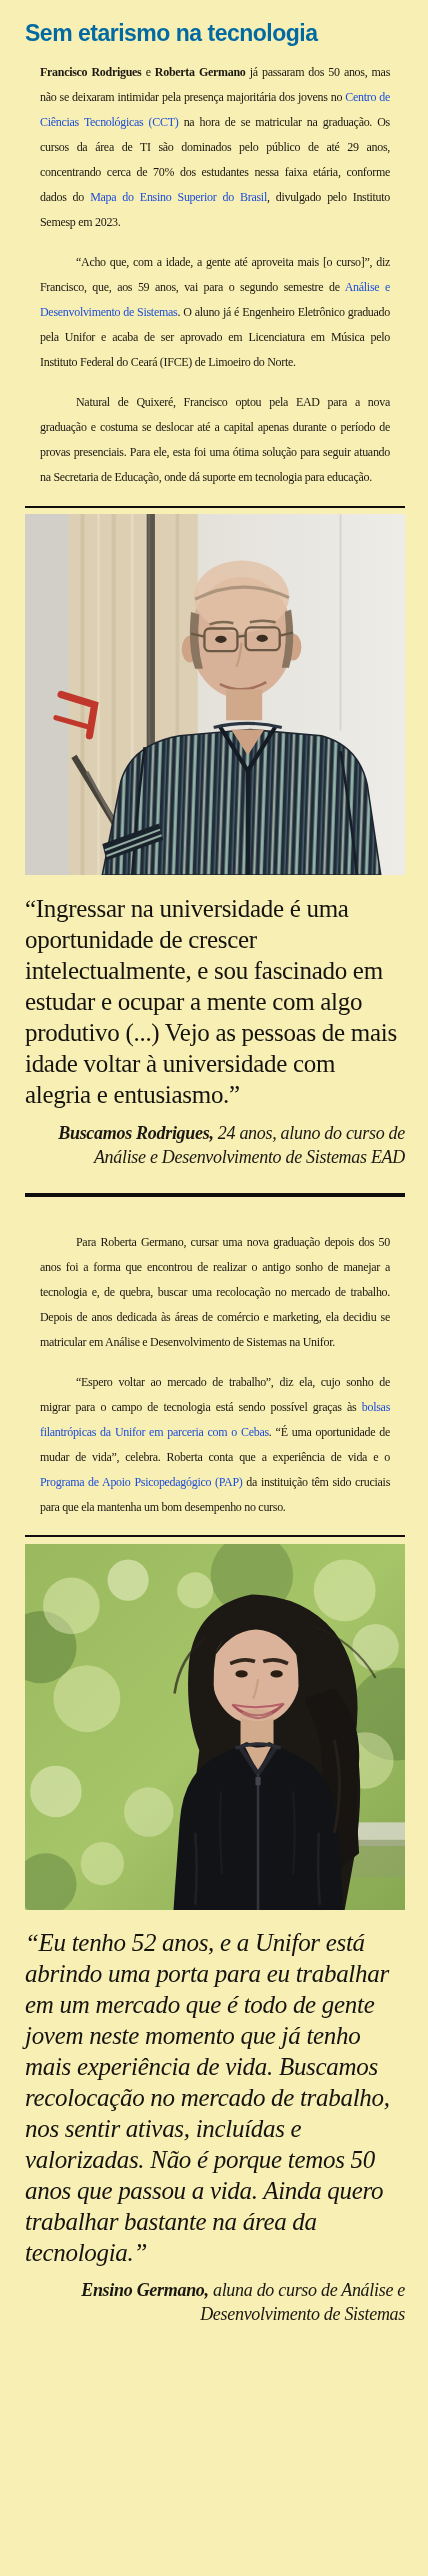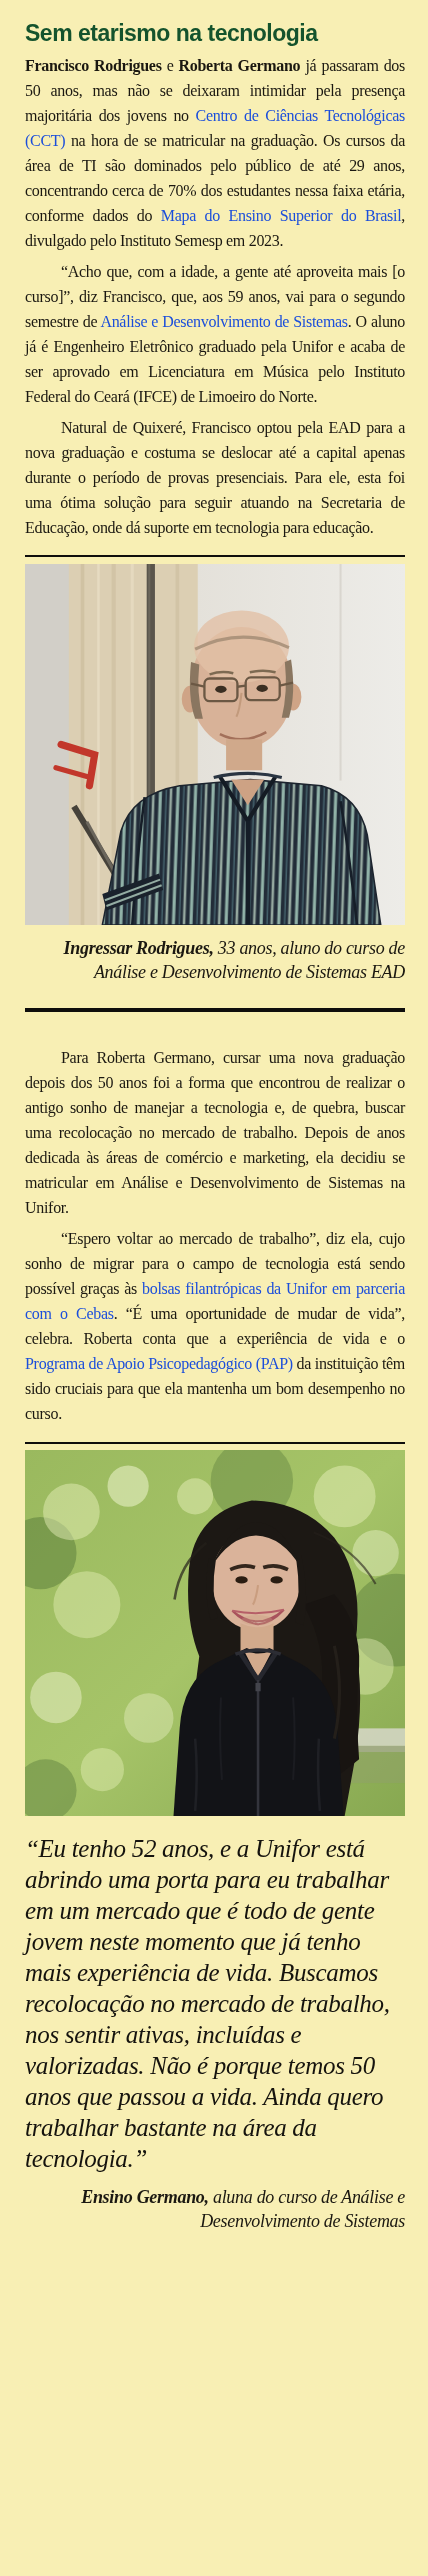--- a/index.html
+++ b/index.html
@@ -6,25 +6,25 @@
   body{width:429px;font-family:"Liberation Serif", serif;}
   .page{
     box-sizing:border-box;
     width:429px;height:2818px;overflow:hidden;
     background:#f8efb4;color:#1b1811;
     padding:20.6px 24px 0 25px;
   }
   h1.title{
     font-family:"Liberation Sans", sans-serif;
     font-size:23px;line-height:1.08;font-weight:700;
-    letter-spacing:-0.5px;margin:0 0 7.2px 0;color:#14532d;
+    letter-spacing:-0.5px;margin:0 0 7.2px 0;color:#0369a1;
   }
   p.par{
-    font-size:16px;line-height:25px;letter-spacing:-0.3px;
-    text-align:justify;margin:0;
+    font-size:12px;line-height:25px;letter-spacing:-0.3px;
+    text-align:justify;margin:15px;
   }
   p.par + p.par{margin-top:6.2px;}
   p.par.ind{text-indent:36px;}
   .b{font-weight:700;}
   a.lnk{color:#1b4edb;text-decoration:none;cursor:pointer;}
   hr.rule{border:none;margin:0;background:none;}
   hr.thin{border-top:2.1px solid #0f0e0c;margin:15.5px 0 6.2px 0;}
   hr.mid{border-top:4.1px solid #0f0e0c;margin:24px 0 33px 0;}
   figure.photo{margin:0;padding:0;width:380px;overflow:hidden;}
   figure.photo svg{display:block;width:100%;height:100%;}
@@ -112,21 +112,22 @@
       <path d="M366,414 Q432,398 498,414" stroke="#2a3542" stroke-width="6" fill="none"></path>
       <rect x="428" y="498" width="9" height="202" fill="#151d27"></rect>
       <path d="M232,452 Q218,560 208,700" stroke="#161e28" stroke-width="5" fill="none"></path>
       <path d="M612,460 Q630,570 644,700" stroke="#161e28" stroke-width="5" fill="none"></path>
       <path d="M150,640 L260,600 L268,632 L158,672 Z" fill="#1a222c"></path>
       <path d="M155,652 L262,612" stroke="#93aca2" stroke-width="4"></path>
       <path d="M158,663 L265,623" stroke="#93aca2" stroke-width="4"></path>
     </svg>
   </figure>
 
-  <p class="attr"><strong class="attr-name">Ingressar Rodrigues,</strong><span> 33 anos, aluno do curso de Análise e Desenvolvimento de Sistemas EAD</span></p>
+  <blockquote class="pull">“Ingressar na universidade é uma oportunidade de crescer intelectualmente, e sou fascinado em estudar e ocupar a mente com algo produtivo (...) Vejo as pessoas de mais idade voltar à universidade com alegria e entusiasmo.”</blockquote>
+  <p class="attr"><strong class="attr-name">Buscamos Rodrigues,</strong><span> 24 anos, aluno do curso de Análise e Desenvolvimento de Sistemas EAD</span></p>
 
   <hr class="rule mid">
 
   <p class="par ind"><span>Para Roberta Germano, cursar uma nova graduação depois dos 50 anos foi a forma que encontrou de realizar o antigo sonho de manejar a tecnologia e, de quebra, buscar uma recolocação no mercado de trabalho. Depois de anos dedicada às áreas de comércio e marketing, ela decidiu se matricular em Análise e Desenvolvimento de Sistemas na Unifor.</span></p>
   <p class="par ind"><span>“Espero voltar ao mercado de trabalho”, diz ela, cujo sonho de migrar para o campo de tecnologia está sendo possível graças às </span><a class="lnk" href="#">bolsas filantrópicas da Unifor em parceria com o Cebas</a><span>. “É uma oportunidade de mudar de vida”, celebra. Roberta conta que a experiência de vida e o </span><a class="lnk" href="#">Programa de Apoio Psicopedagógico (PAP)</a><span> da instituição têm sido cruciais para que ela mantenha um bom desempenho no curso.</span></p>
 
   <hr class="rule thin">
 
   <figure class="photo" id="photo-roberta">
     <svg viewBox="0 0 737 710" preserveAspectRatio="none" aria-hidden="true">

